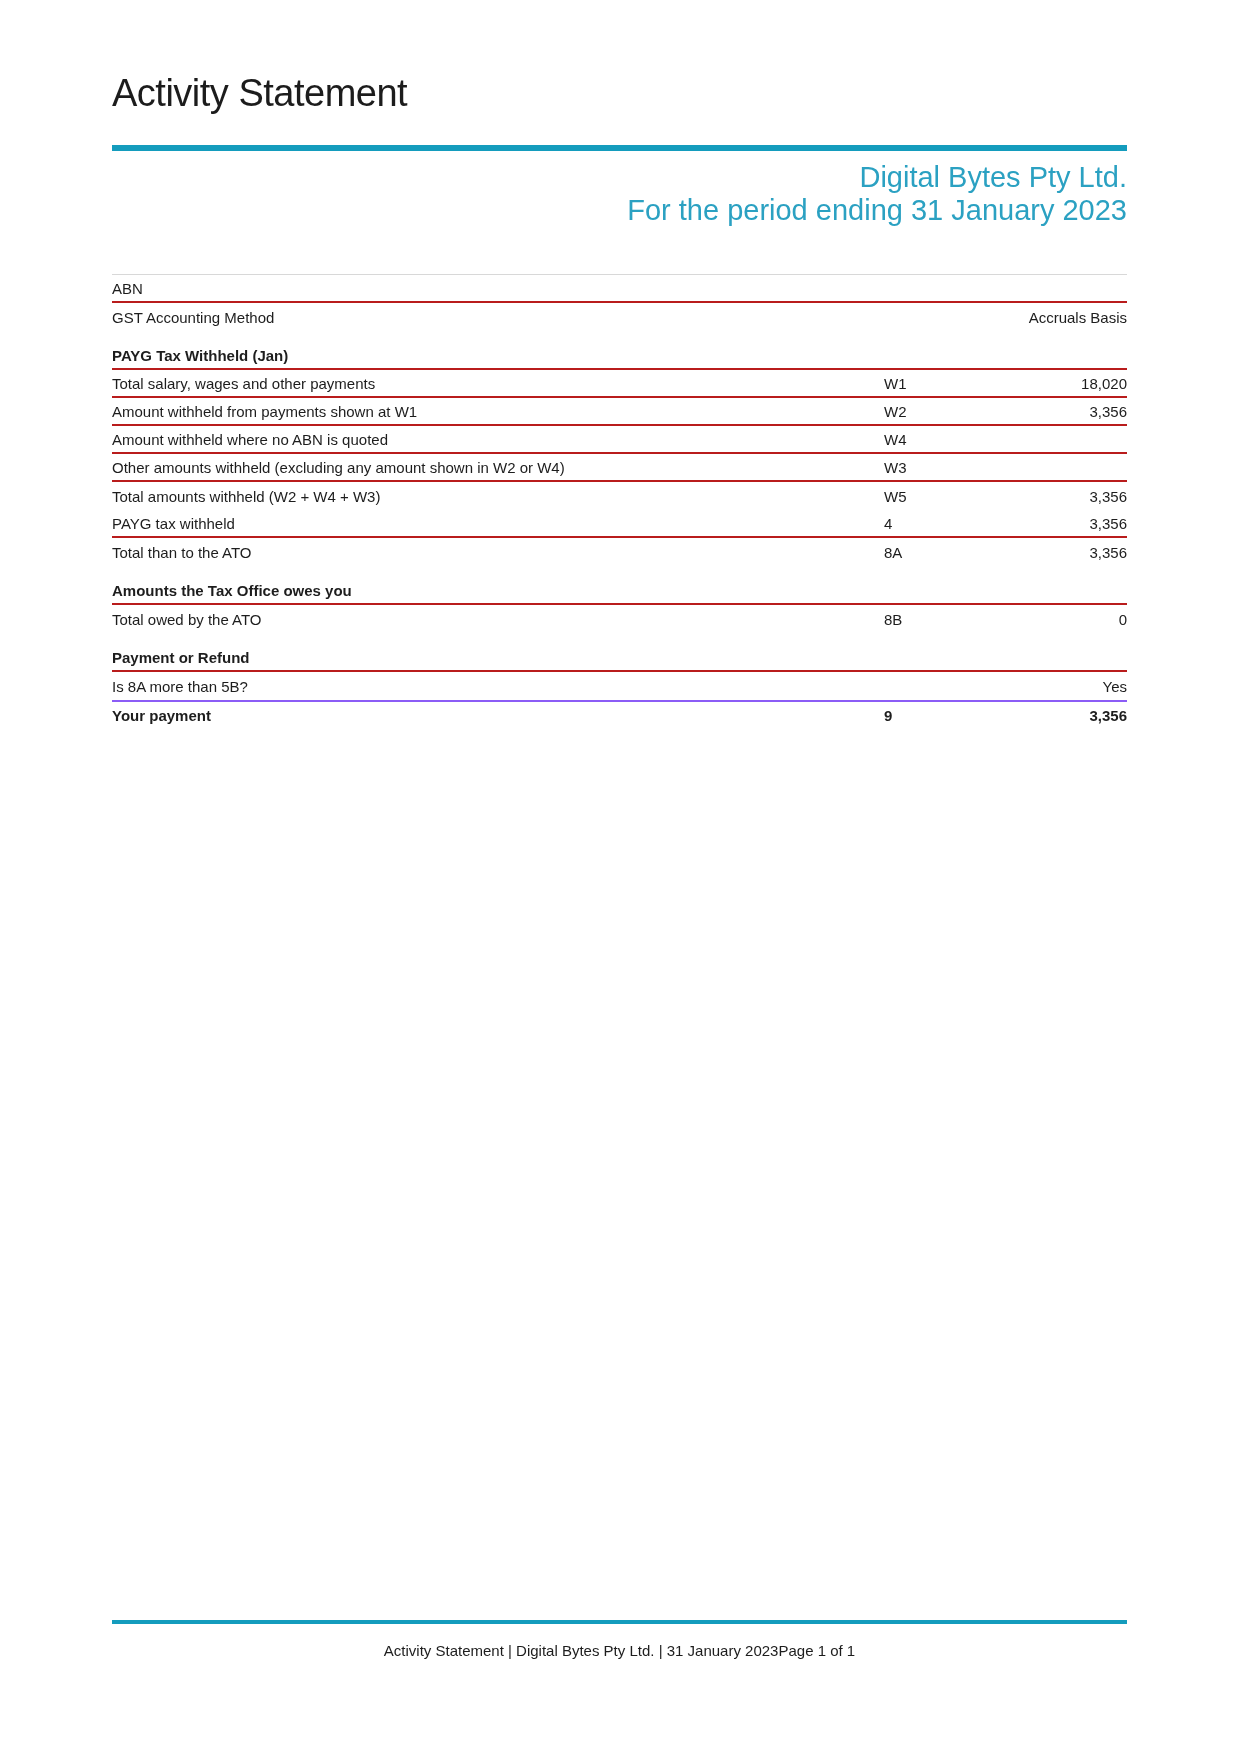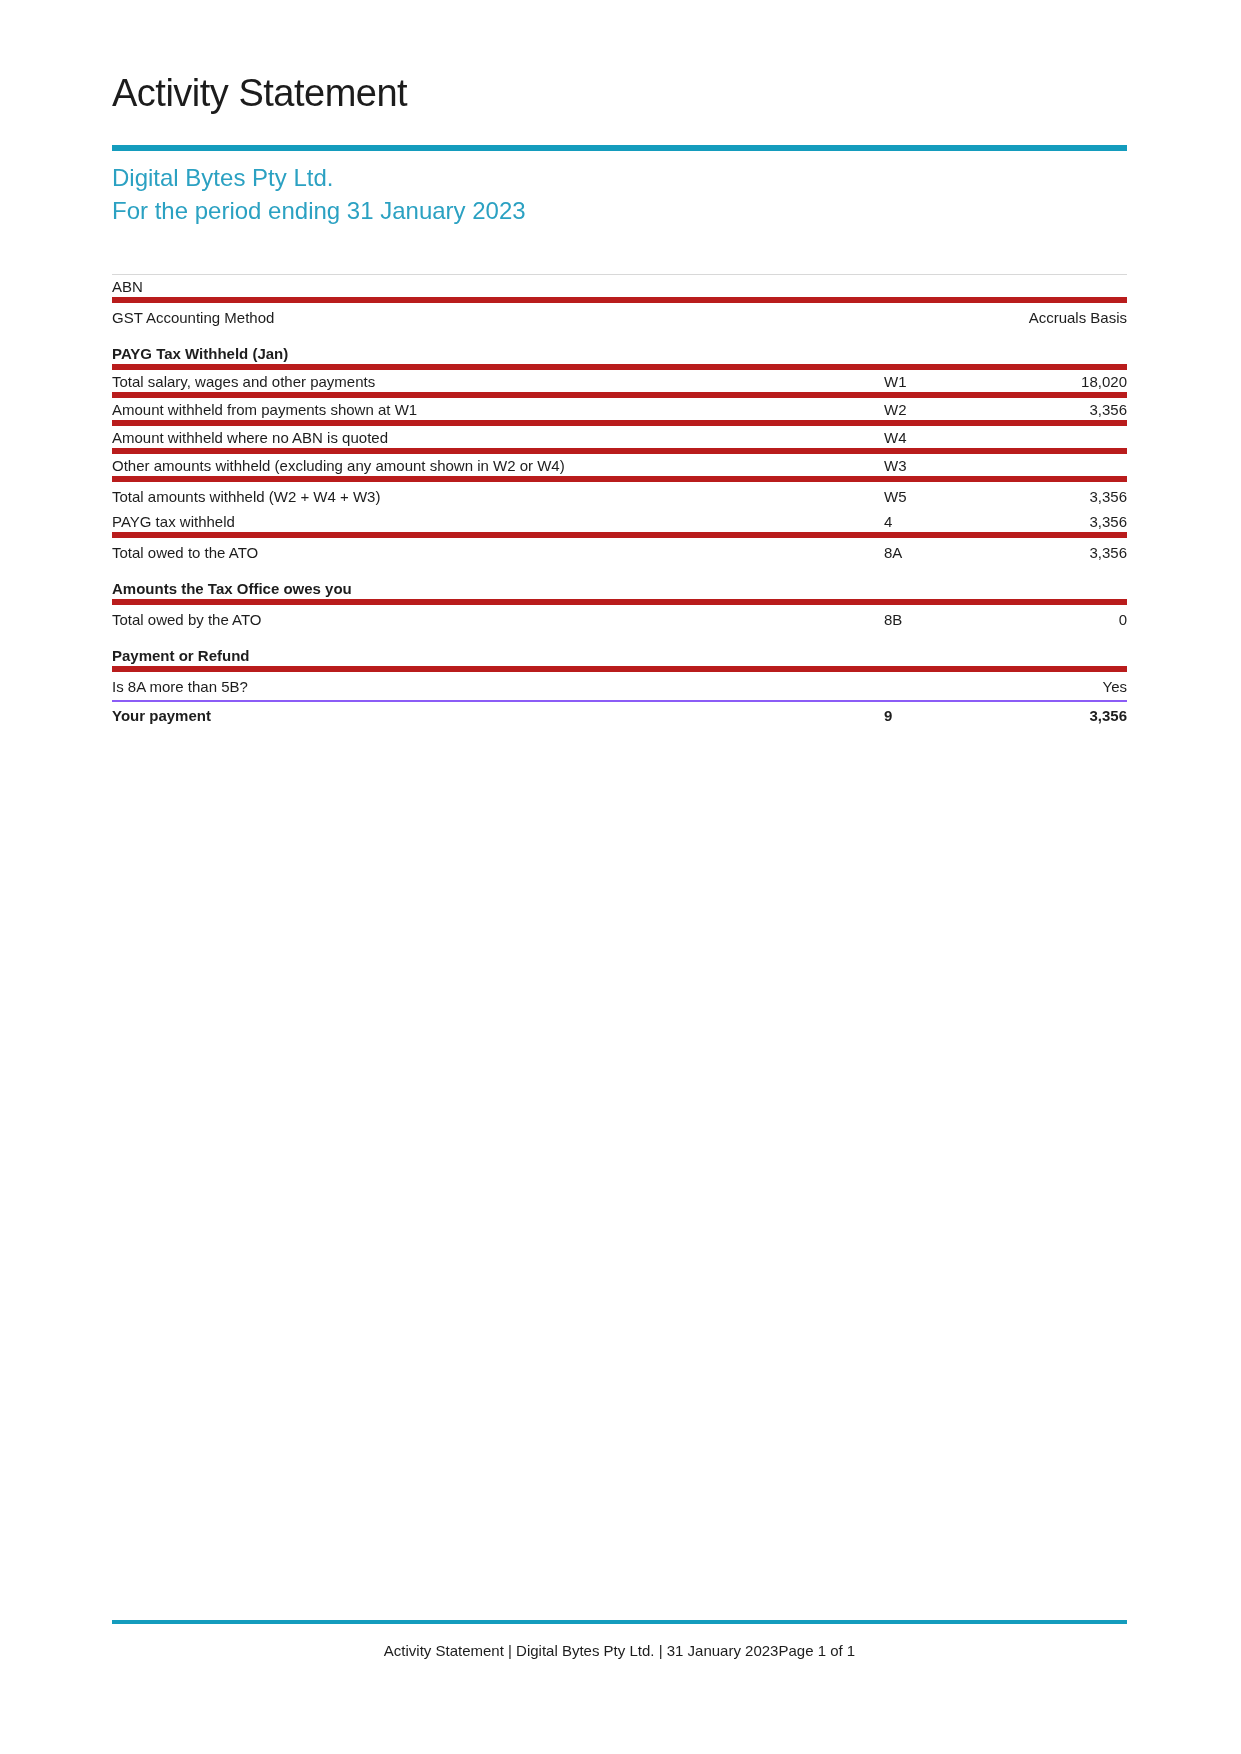--- a/index.html
+++ b/index.html
@@ -30,35 +30,35 @@
     color: #1c1c1c;
     letter-spacing: -0.5px;
   }
   .title-rule {
     margin-top: 31px;
     height: 6px;
     width: 100%;
   }
   .doc-subtitle {
     margin-top: 10px;
-    text-align: left;
-    font-size: 24px;
+    text-align: right;
+    font-size: 29px;
     line-height: 33px;
     font-weight: 400;
   }
   .statement-table {
     margin-top: 47px;
     border-top: 1px solid #d8d8d8;
     font-size: 15px;
   }
   .t-row {
     display: flex;
     align-items: center;
     height: 28px;
-    border-bottom: 6px solid #b91c1c;
+    border-bottom: 2px solid #b91c1c;
   }
   .t-row.nb { border-bottom: none; }
   .t-row.sec {
     font-weight: bold;
     margin-top: 11px;
   }
   .t-row.total {
     font-weight: bold;
     border-top: 2px solid #8b5cf6;
     border-bottom: none;
@@ -135,21 +135,21 @@
           <span class="c-label">Total amounts withheld (W2 + W4 + W3)</span>
           <span class="c-code">W5</span>
           <span class="c-value">3,356</span>
         </div>
         <div class="t-row">
           <span class="c-label">PAYG tax withheld</span>
           <span class="c-code">4</span>
           <span class="c-value">3,356</span>
         </div>
         <div class="t-row nb">
-          <span class="c-label">Total owed to the ATO</span>
+          <span class="c-label">Total than to the ATO</span>
           <span class="c-code">8A</span>
           <span class="c-value">3,356</span>
         </div>
         <div class="t-row sec">
           <span class="c-label">Amounts the Tax Office owes you</span>
         </div>
         <div class="t-row nb">
           <span class="c-label">Total owed by the ATO</span>
           <span class="c-code">8B</span>
           <span class="c-value">0</span>

